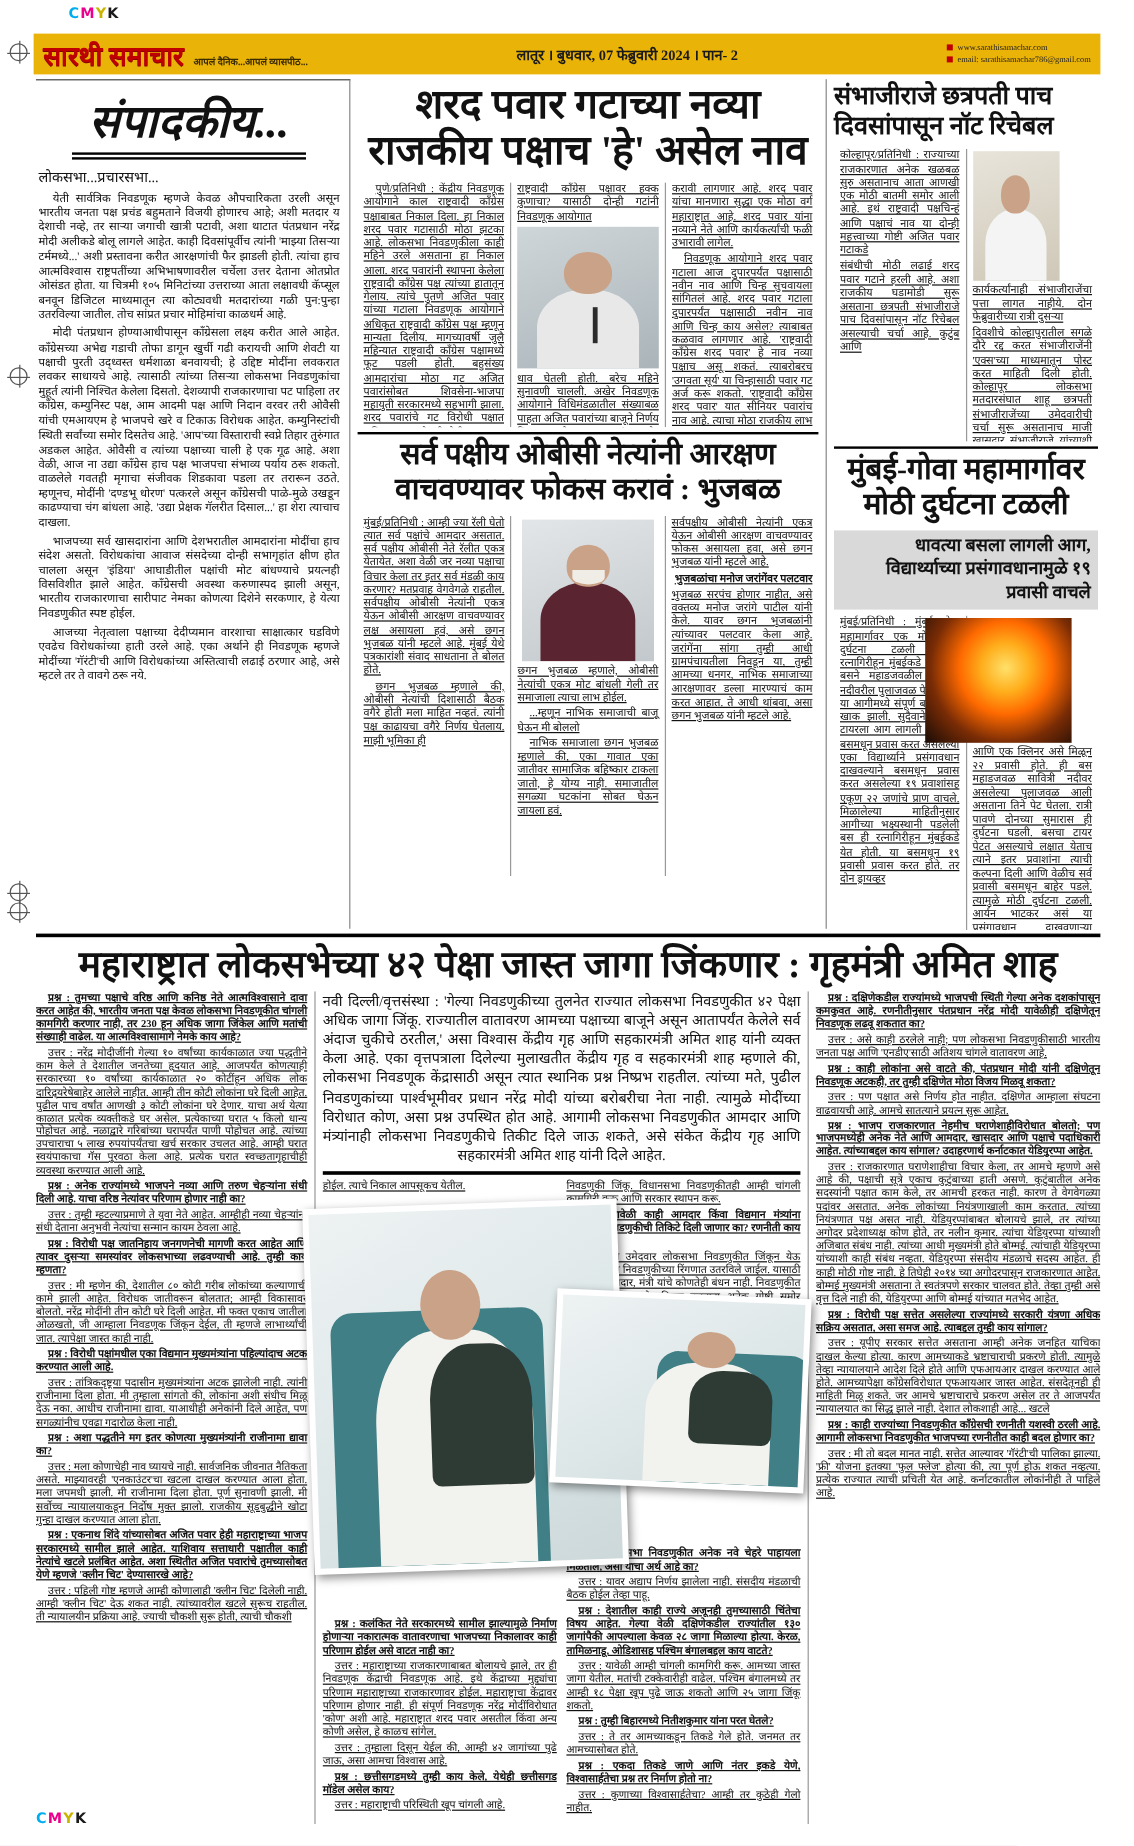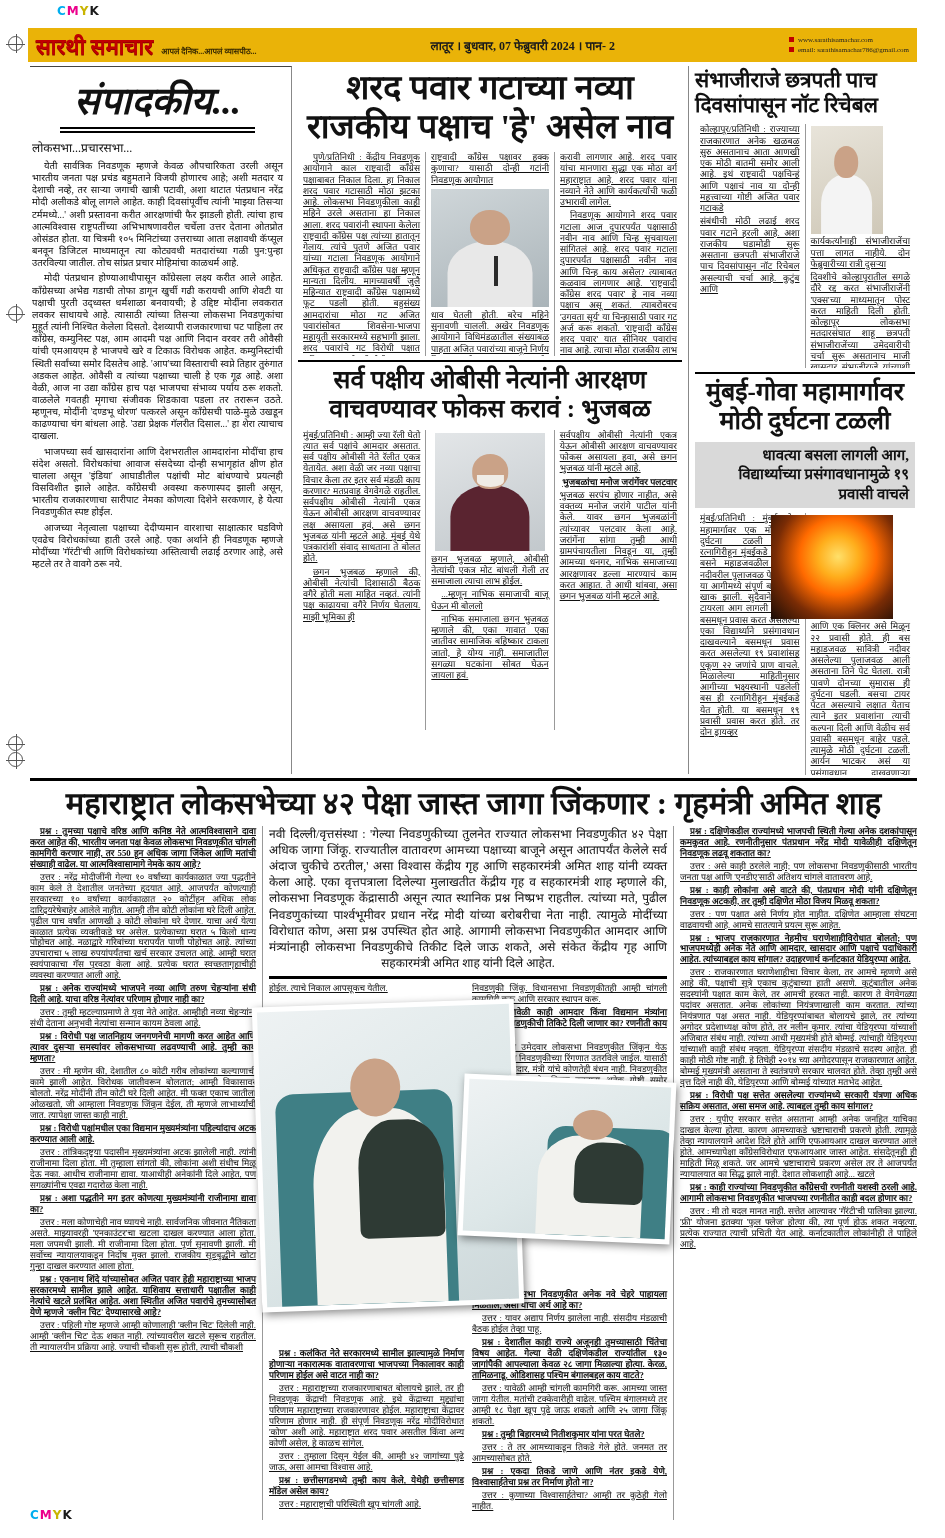--- a/index.html
+++ b/index.html
@@ -208,21 +208,21 @@
             </div>
         </div>
       </div>
     </div>
   </div>
 
   <div class="interview">
     <div class="headline-xl" style="font-size:31px;margin:2px 0 4px 0">महाराष्ट्रात लोकसभेच्या ४२ पेक्षा जास्त जागा जिंकणार : गृहमंत्री अमित शाह</div>
     <div class="iv-grid">
       <div class="iv-col1 iv body-txt">
-          <p class="q">प्रश्न : तुमच्या पक्षाचे वरिष्ठ आणि कनिष्ठ नेते आत्मविश्वासाने दावा करत आहेत की, भारतीय जनता पक्ष केवळ लोकसभा निवडणूकीत चांगली कामगिरी करणार नाही, तर 550 हून अधिक जागा जिंकेल आणि मतांची संख्याही वाढेल. या आत्मविश्वासामागे नेमके काय आहे?</p>
+          <p class="q">प्रश्न : तुमच्या पक्षाचे वरिष्ठ आणि कनिष्ठ नेते आत्मविश्वासाने दावा करत आहेत की, भारतीय जनता पक्ष केवळ लोकसभा निवडणूकीत चांगली कामगिरी करणार नाही, तर 230 हून अधिक जागा जिंकेल आणि मतांची संख्याही वाढेल. या आत्मविश्वासामागे नेमके काय आहे?</p>
           <p class="a">उत्तर : नरेंद्र मोदीजींनी गेल्या १० वर्षांच्या कार्यकाळात ज्या पद्धतीने काम केले ते देशातील जनतेच्या हृदयात आहे. आजपर्यंत कोणत्याही सरकारच्या १० वर्षांच्या कार्यकाळात २० कोटींहून अधिक लोक दारिद्र्यरेषेबाहेर आलेले नाहीत. आम्ही तीन कोटी लोकांना घरे दिली आहेत. पुढील पाच वर्षांत आणखी ३ कोटी लोकांना घरे देणार. याचा अर्थ येत्या काळात प्रत्येक व्यक्तीकडे घर असेल. प्रत्येकाच्या घरात ५ किलो धान्य पोहोचत आहे. नळाद्वारे गरिबांच्या घरापर्यंत पाणी पोहोचत आहे. त्यांच्या उपचाराचा ५ लाख रुपयांपर्यंतचा खर्च सरकार उचलत आहे. आम्ही घरात स्वयंपाकाचा गॅस पुरवठा केला आहे. प्रत्येक घरात स्वच्छतागृहाचीही व्यवस्था करण्यात आली आहे.</p>
           <p class="q">प्रश्न : अनेक राज्यांमध्ये भाजपने नव्या आणि तरुण चेहऱ्यांना संधी दिली आहे. याचा वरिष्ठ नेत्यांवर परिणाम होणार नाही का?</p>
           <p class="a">उत्तर : तुम्ही म्हटल्याप्रमाणे ते युवा नेते आहेत. आम्हीही नव्या चेहऱ्यांना संधी देताना अनुभवी नेत्यांचा सन्मान कायम ठेवला आहे.</p>
           <p class="q">प्रश्न : विरोधी पक्ष जातनिहाय जनगणनेची मागणी करत आहेत आणि त्यावर दुसऱ्या समस्यांवर लोकसभाच्या लढवण्याची आहे. तुम्ही काय म्हणता?</p>
           <p class="a">उत्तर : मी म्हणेन की, देशातील ८० कोटी गरीब लोकांच्या कल्याणाची कामे झाली आहेत. विरोधक जातीवरून बोलतात; आम्ही विकासावर बोलतो. नरेंद्र मोदींनी तीन कोटी घरे दिली आहेत. मी फक्त एकाच जातीला ओळखतो, जी आम्हाला निवडणूक जिंकून देईल, ती म्हणजे लाभार्थ्यांची जात. त्यापेक्षा जास्त काही नाही.</p>
           <p class="q">प्रश्न : विरोधी पक्षांमधील एका विद्यमान मुख्यमंत्र्यांना पहिल्यांदाच अटक करण्यात आली आहे.</p>
           <p class="a">उत्तर : तांत्रिकदृष्ट्या पदासीन मुख्यमंत्र्यांना अटक झालेली नाही. त्यांनी राजीनामा दिला होता. मी तुम्हाला सांगतो की, लोकांना अशी संधीच मिळू देऊ नका. आधीच राजीनामा द्यावा. याआधीही अनेकांनी दिले आहेत, पण सगळ्यांनीच एवढा गदारोळ केला नाही.</p>
           <p class="q">प्रश्न : अशा पद्धतीने मग इतर कोणत्या मुख्यमंत्र्यांनी राजीनामा द्यावा का?</p>
           <p class="a">उत्तर : मला कोणाचेही नाव घ्यायचे नाही. सार्वजनिक जीवनात नैतिकता असते. माझ्यावरही 'एनकाउंटर'चा खटला दाखल करण्यात आला होता. मला जपमधी झाली. मी राजीनामा दिला होता. पूर्ण सुनावणी झाली. मी सर्वोच्च न्यायालयाकडून निर्दोष मुक्त झालो. राजकीय सूडबुद्धीने खोटा गुन्हा दाखल करण्यात आला होता.</p>
           <p class="q">प्रश्न : एकनाथ शिंदे यांच्यासोबत अजित पवार हेही महाराष्ट्राच्या भाजप सरकारमध्ये सामील झाले आहेत. याशिवाय सत्ताधारी पक्षातील काही नेत्यांचे खटले प्रलंबित आहेत. अशा स्थितीत अजित पवारांचे तुमच्यासोबत येणे म्हणजे 'क्लीन चिट' देण्यासारखे आहे?</p>

